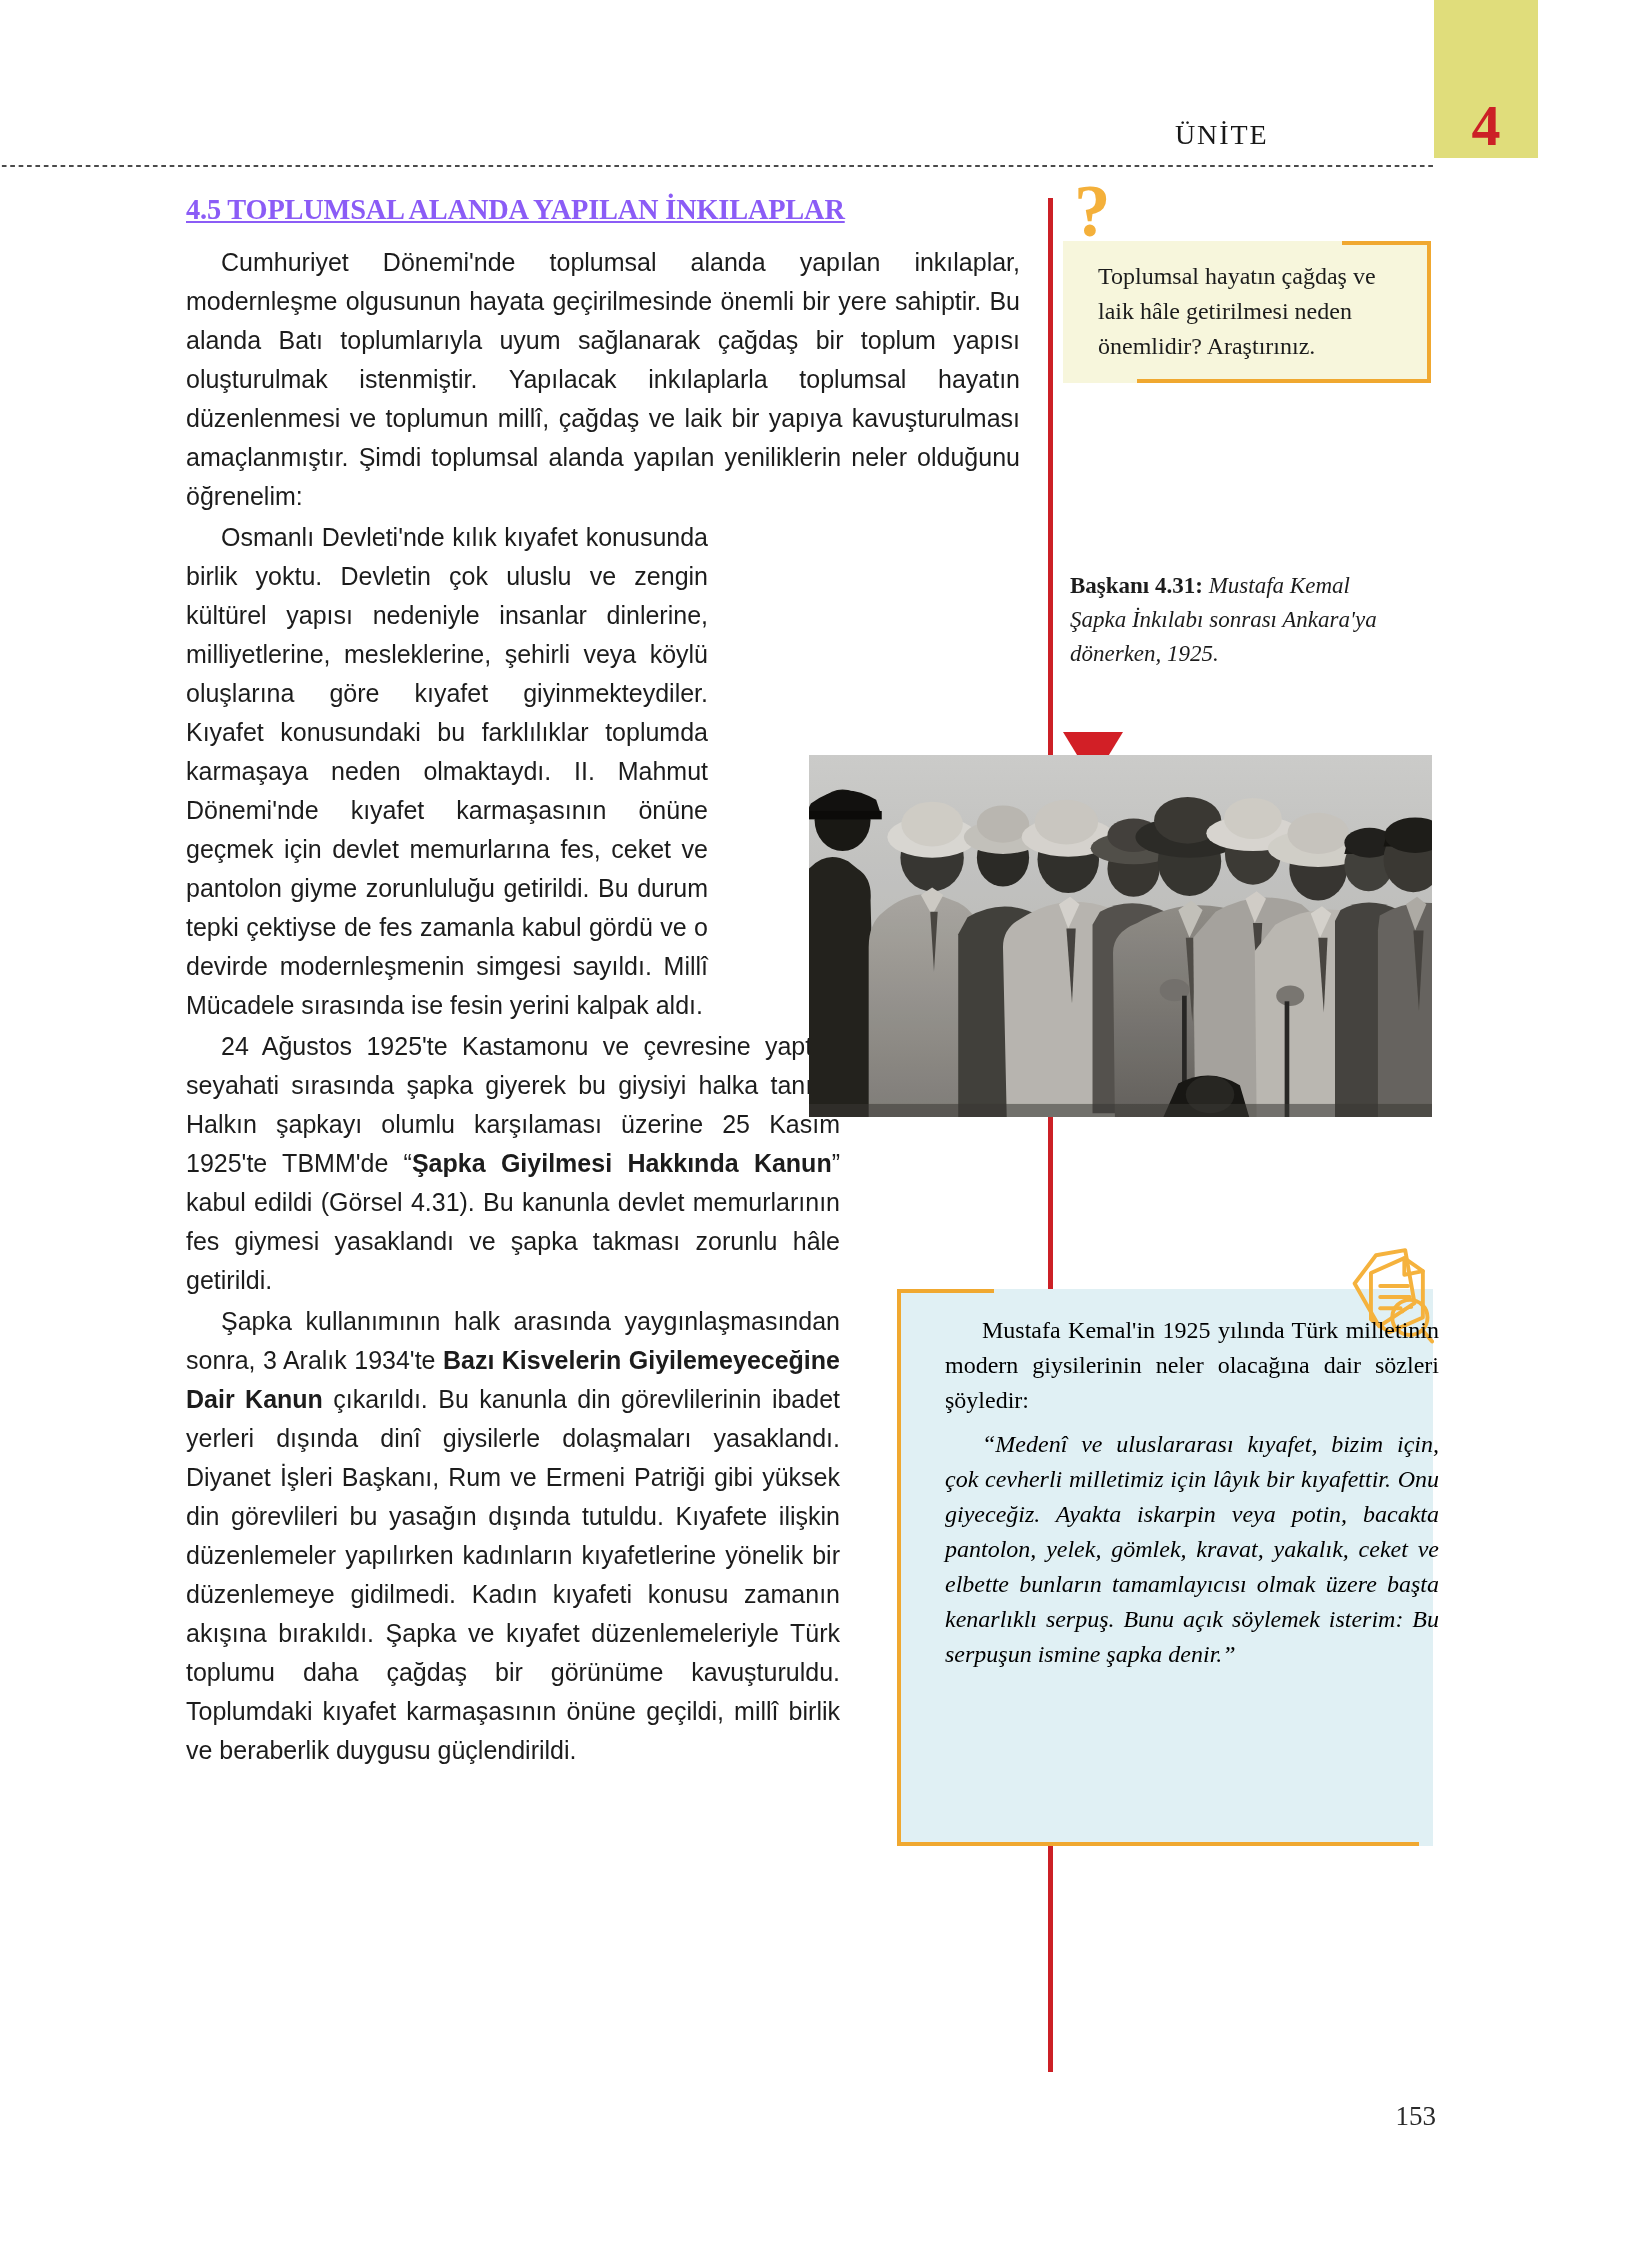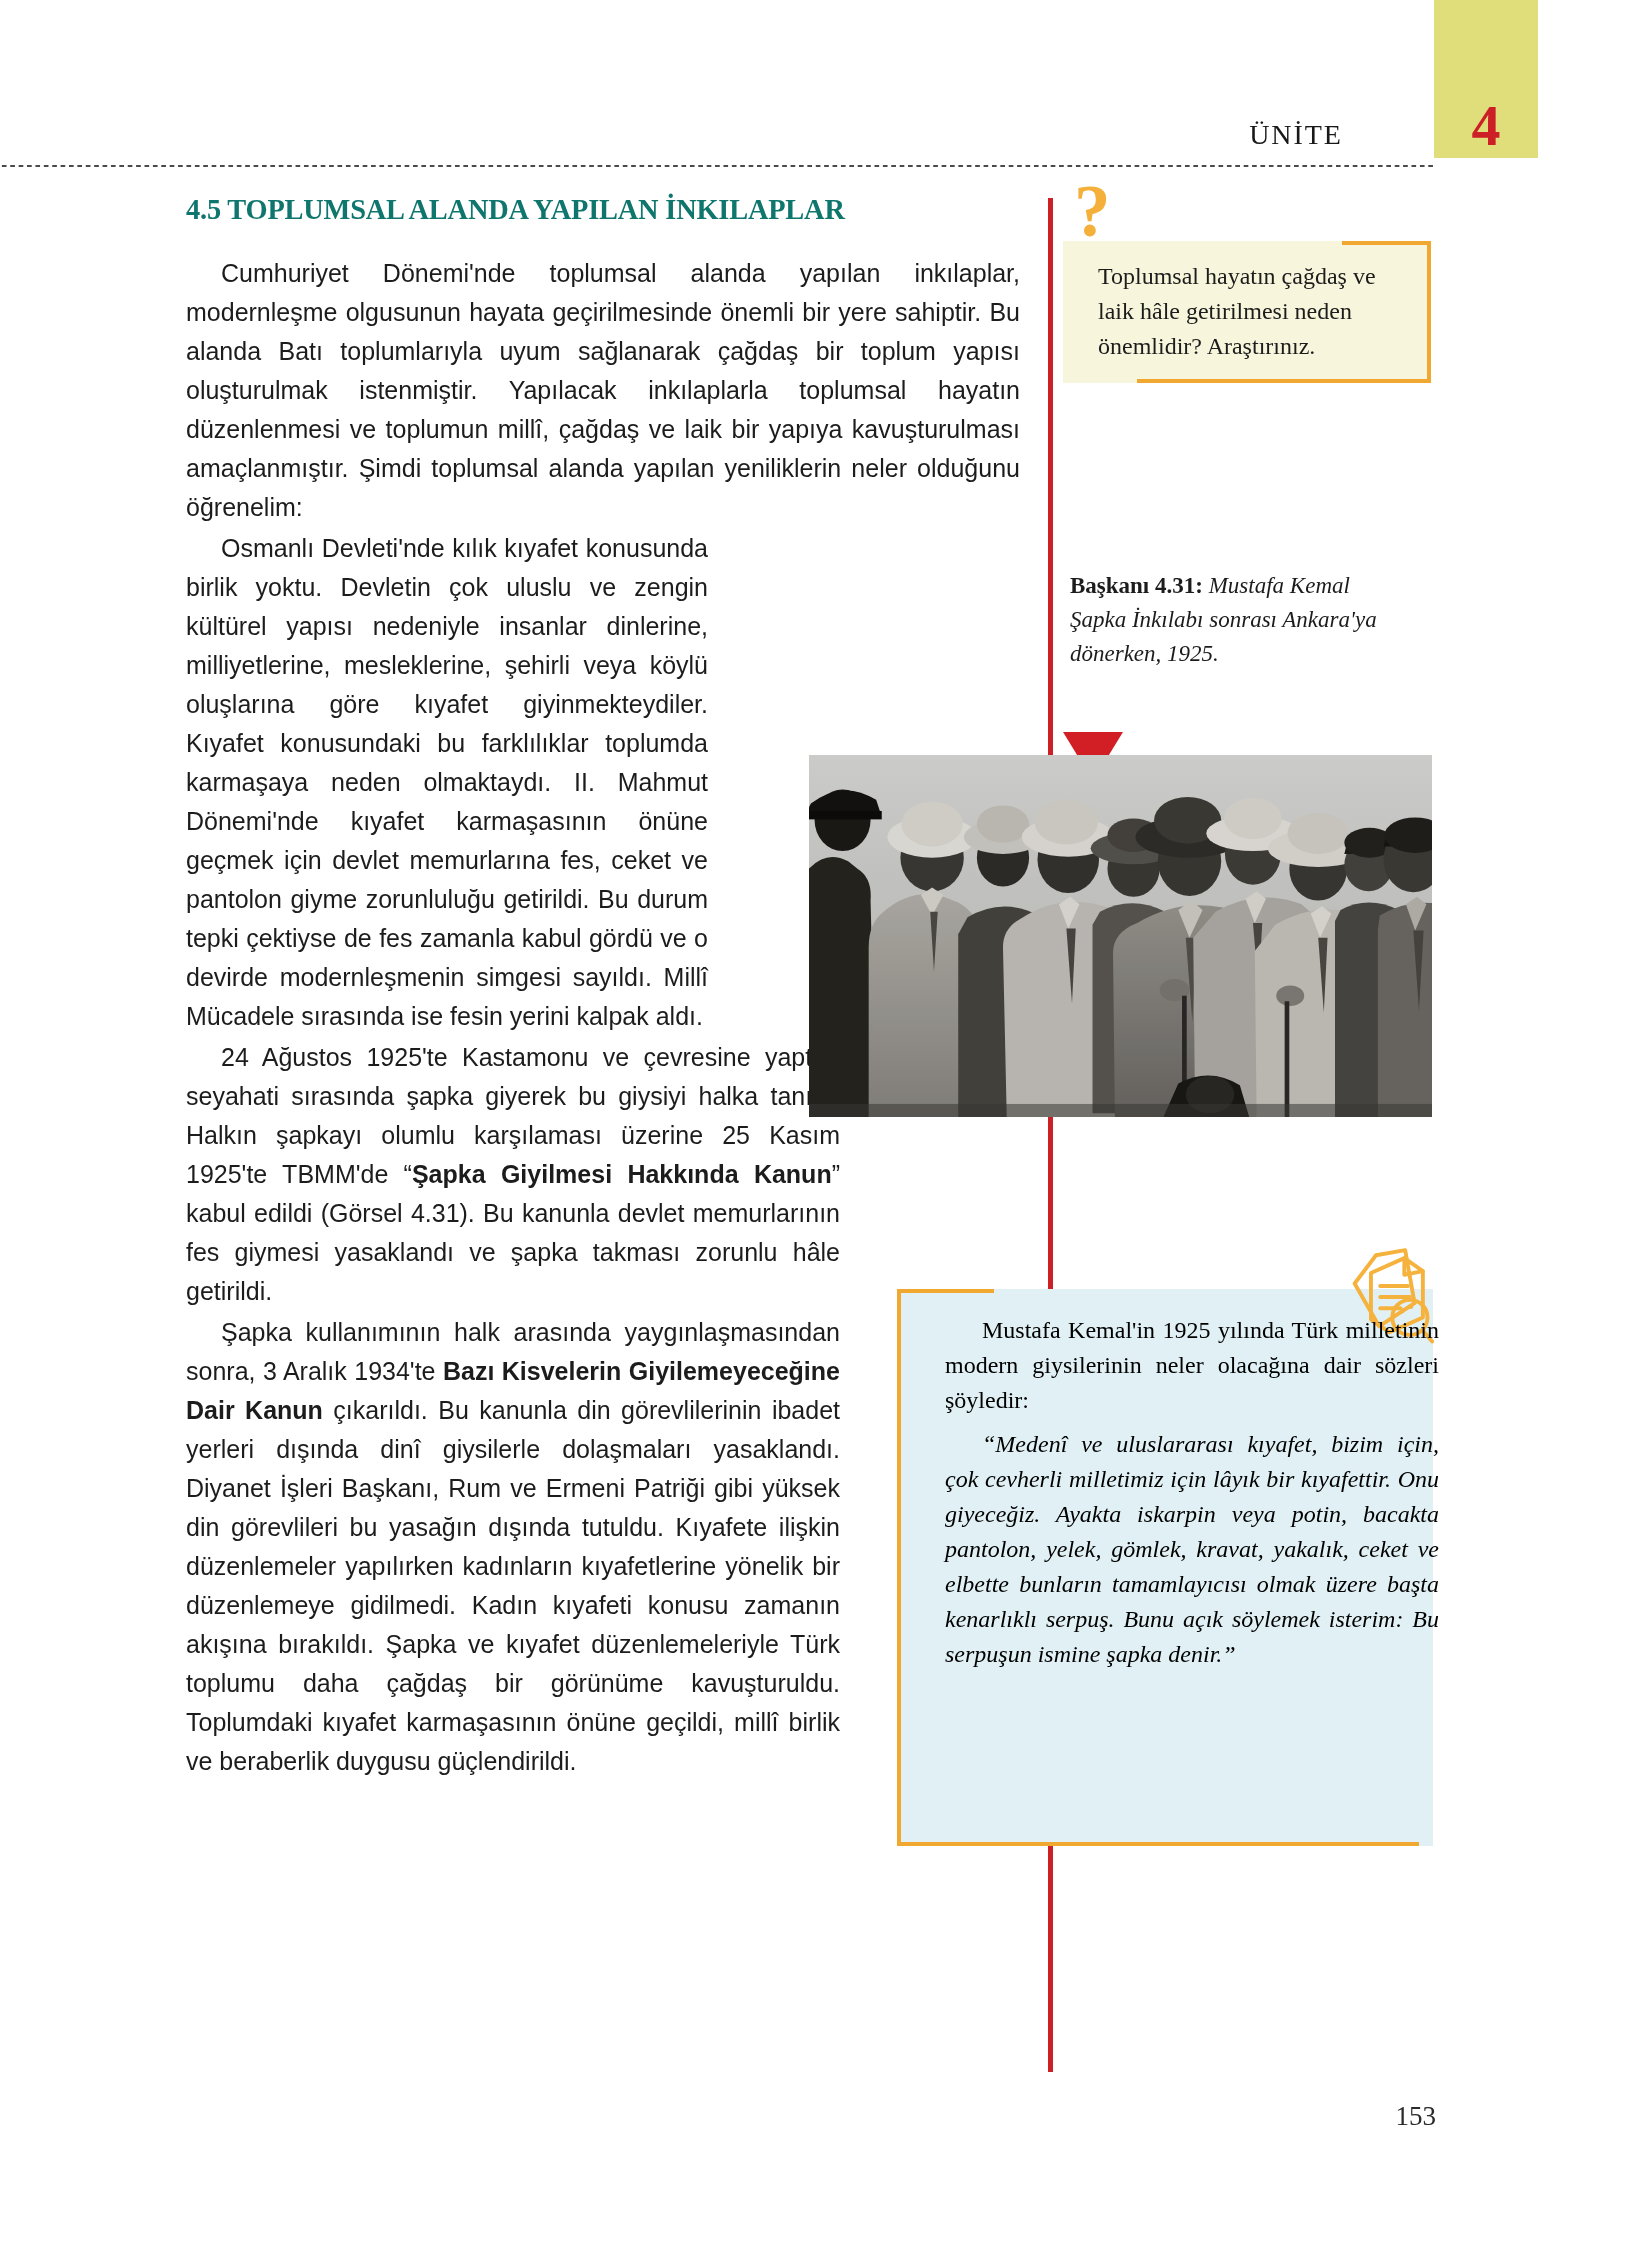--- a/index.html
+++ b/index.html
@@ -35,21 +35,21 @@
     font-weight: 700;
     color: #cc2026;
     font-family: "Liberation Serif", serif;
     line-height: 1;
   }
   #unit-label {
     position: absolute;
     top: 119px;
     left: 1175px;
     width: 242px;
-    text-align: center;
+    text-align: left;
     font-size: 28px;
     letter-spacing: 1.9px;
     color: #181818;
     font-family: "Liberation Serif", serif;
   }
   #header-dots {
     position: absolute;
     top: 164px;
     left: 0px;
     width: 1436px;
@@ -60,26 +60,27 @@
   }
 
   
   #text-column {
     position: absolute;
     top: 194px;
     left: 186px;
     width: 834px;
   }
   h2#section-title {
-    margin: 0 0 28px 0;
+    margin: 0 0 17px 0;
     font-size: 28.4px;
     font-weight: 700;
-    color: #0f766e;
+    color: #8b5cf6;
     letter-spacing: -0.2px;
     font-family: "Liberation Serif", serif;
+    text-decoration: underline;
   }
   h3#sub-title {
     margin: 20.5px 0 9.3px 0;
     font-size: 24px;
     font-weight: 700;
     color: #cc2026;
     text-align: center;
     letter-spacing: -0.3px;
     font-family: "Liberation Serif", serif;
   }

